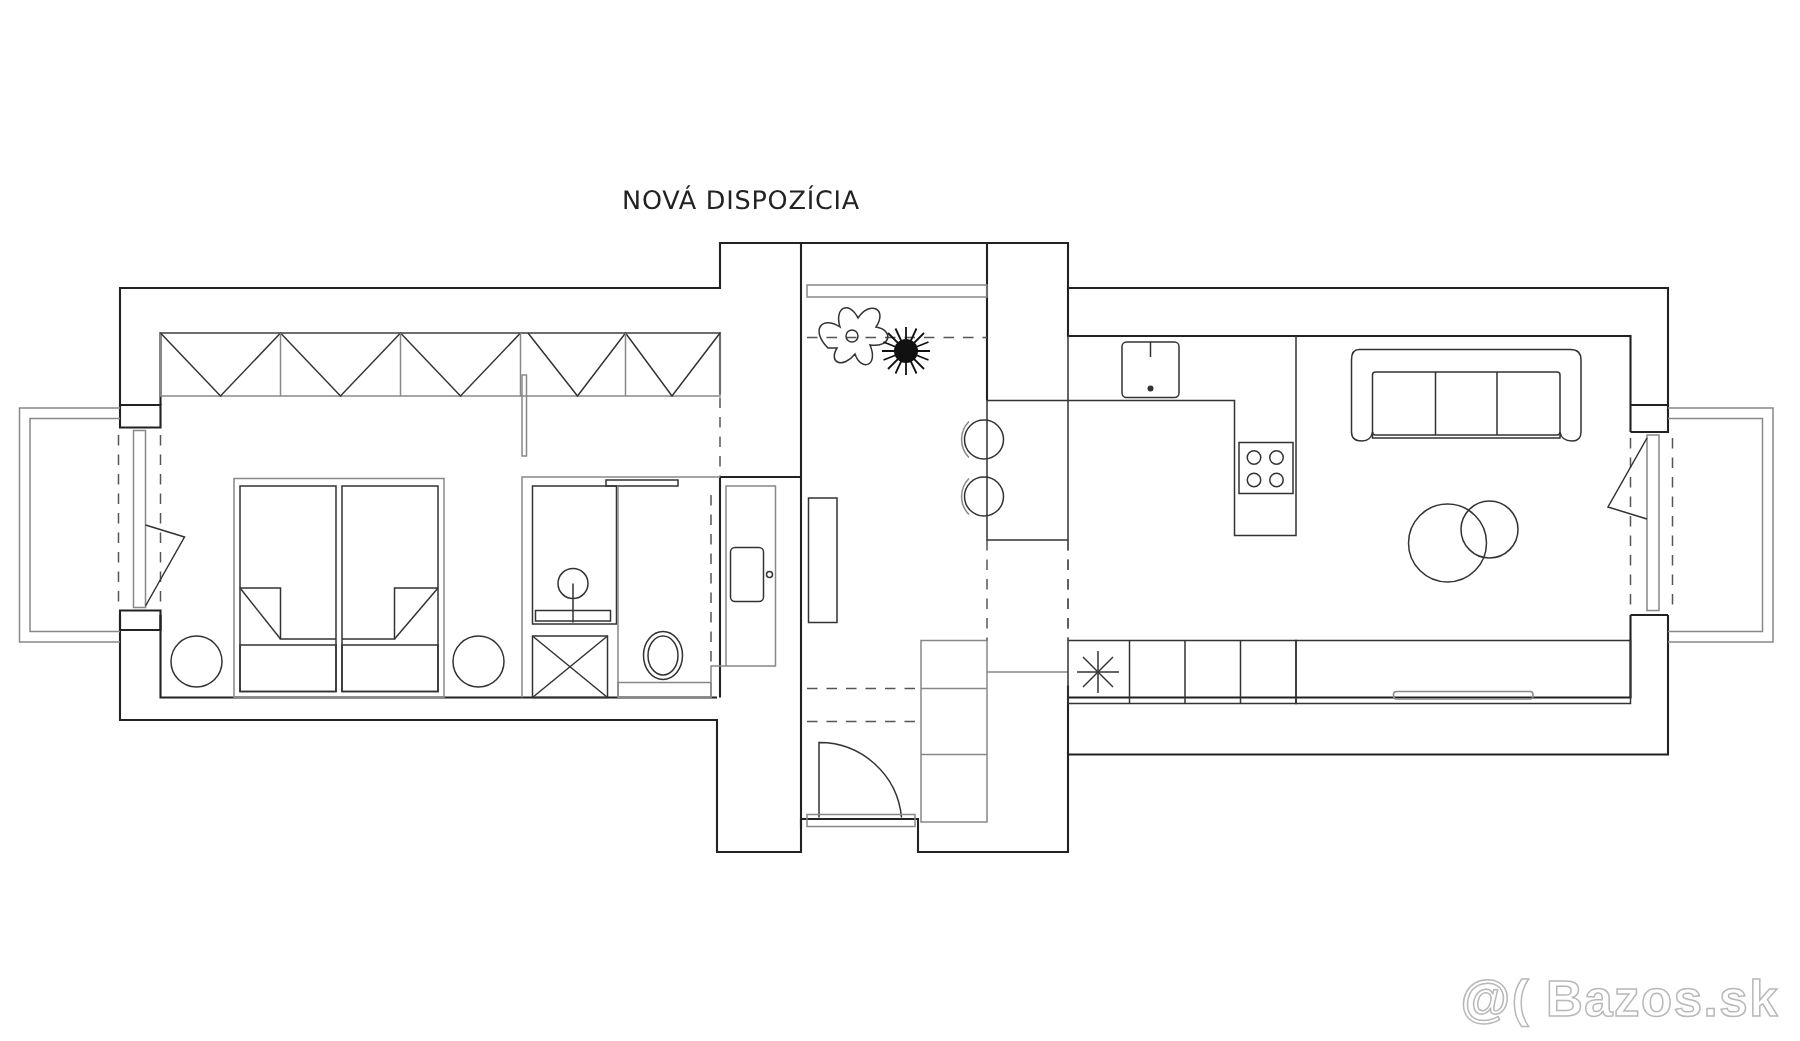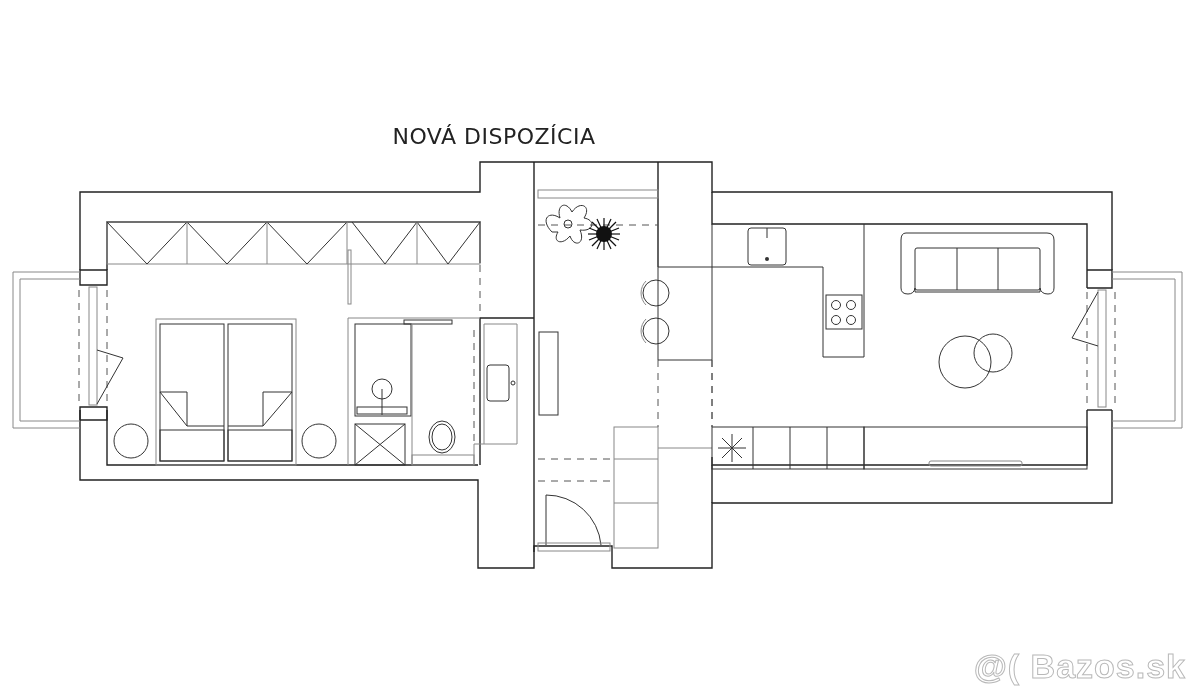--- a/index.html
+++ b/index.html
@@ -1,19 +1,19 @@
 <!DOCTYPE html>
 <html><head>
   <meta charset="utf-8">
   <style>
     html, body { margin: 0; padding: 0; background: #ffffff; }
     body { width: 1200px; height: 694px; position: relative; overflow: hidden; font-family: "DejaVu Sans", sans-serif; }
     .title {
       position: absolute; left: 0; width: 988px; top: 124px; text-align: center;
-      font-family: "DejaVu Sans", sans-serif; font-size: 22px; letter-spacing: 0.5px;
+      font-family: "DejaVu Sans", sans-serif; font-size: 17px; letter-spacing: 0.5px;
       color: #222; font-weight: normal;
     }
     .watermark {
       position: absolute; right: 14px; bottom: 8px;
       font-family: "Liberation Sans", sans-serif; font-size: 34px; font-weight: bold;
       color: #ffffff; -webkit-text-stroke: 1px #b8b8b8; letter-spacing: 1px; text-align: right;
     }
     svg.plan { position: absolute; left: 0; top: 0; }
     .w { fill: none; stroke: #222; stroke-width: 1.4; }
     .t { fill: none; stroke: #333; stroke-width: 1; }

